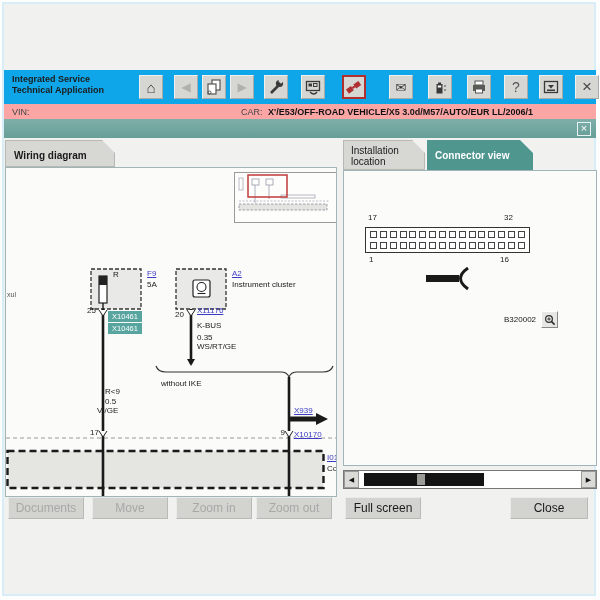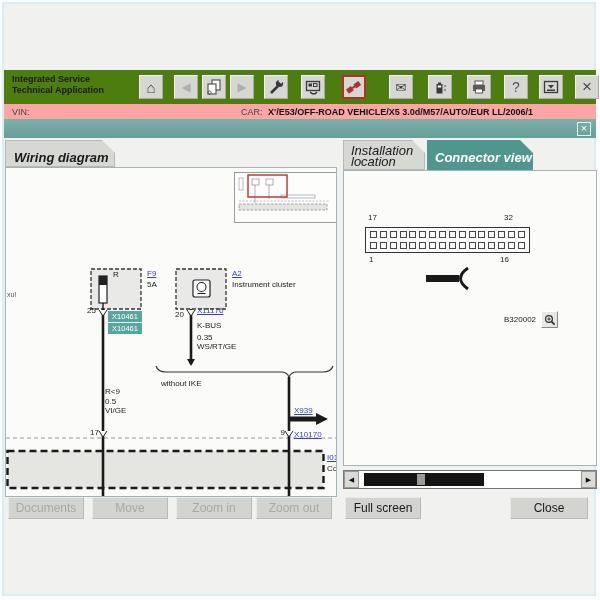--- a/index.html
+++ b/index.html
@@ -2,21 +2,21 @@
 <html><head>
 <meta charset="utf-8">
 <style>
   html,body{margin:0;padding:0;width:600px;height:600px;overflow:hidden;
     font-family:"Liberation Sans",sans-serif;background:#fdfdfd;}
   .screen{position:relative;width:600px;height:600px;}
   .app-bg{position:absolute;left:2px;top:2px;width:590px;height:590px;
     border:2px solid #d7edf7;background:#f1f1ef;}
   
   .toolbar{position:absolute;left:4px;top:70px;width:592px;height:34px;
-    background:#4d7c0f;border-bottom:1px solid #c2c2bf;}
+    background:#0ea5e9;border-bottom:1px solid #c2c2bf;}
   .app-title{position:absolute;left:8px;top:4px;font-size:9px;font-weight:bold;
     color:#1c1c1c;line-height:11px;white-space:pre;}
   .tbtn{position:absolute;top:5px;width:24px;height:24px;background:#d6d6d3;
     border:1px solid #aaa;border-top-color:#f0f0ee;border-left-color:#f0f0ee;
     display:flex;align-items:center;justify-content:center;box-sizing:border-box;
     font-size:12px;color:#3a3a3a;}
   .tbtn.disabled{color:#b0b0ad;}
   .tbtn.active-red{border:2px solid #b03030;}
   .tbtn svg{display:block;}
   
@@ -26,22 +26,22 @@
   .car-label{position:absolute;left:237px;top:3px;}
   .car-value{position:absolute;left:264px;top:3px;font-weight:bold;color:#111;}
   
   .dlg-title{position:absolute;left:4px;top:119px;width:592px;height:19px;
     background:linear-gradient(#7fafa9,#679e98);color:#fff;font-size:9.5px;}
   .dlg-title-text{position:absolute;left:8px;top:4px;}
   .dlg-close{position:absolute;right:5px;top:3px;width:12px;height:12px;
     border:1px solid #e8f2f1;color:#fff;font-size:11px;line-height:11px;
     text-align:center;cursor:default;}
   
-  .tab{position:absolute;box-sizing:border-box;font-size:13px;
-    clip-path:polygon(0 0,calc(100% - 13px) 0,100% 13px,100% 100%,0 100%);font-style:italic;}
+  .tab{position:absolute;box-sizing:border-box;font-size:10px;
+    clip-path:polygon(0 0,calc(100% - 13px) 0,100% 13px,100% 100%,0 100%);}
   .tab.gray{background:#d7d7d4;border:1px solid #b7b7b4;color:#1a1a1a;}
   .tab.teal{background:#4f968f;color:#fff;font-weight:bold;}
   .tab-wiring{left:5px;top:140px;width:110px;height:27px;font-weight:bold;}
   .tab-wiring span{position:absolute;left:8px;top:9px;}
   .tab-install{left:343px;top:140px;width:82px;height:30px;line-height:11px;}
   .tab-install span{position:absolute;left:7px;top:4px;width:60px;}
   .tab-connview{left:427px;top:140px;width:106px;height:30px;}
   .tab-connview span{position:absolute;left:8px;top:10px;}
   
   .canvas-left{position:absolute;left:5px;top:167px;width:332px;height:330px;
@@ -260,21 +260,21 @@
     <a class="link" style="left:226px;top:101px;">A2</a>
     <div class="lbl" style="left:226px;top:112px;">Instrument cluster</div>
     <div class="lbl right" style="left:158px;top:142px;width:20px;">20</div>
     <a class="link" style="left:191px;top:138px;">X11176</a>
     <div class="lbl" style="left:191px;top:153px;">K-BUS</div>
     <div class="lbl" style="left:191px;top:165px;">0.35</div>
     <div class="lbl" style="left:191px;top:174px;">WS/RT/GE</div>
 
     <div class="lbl" style="left:99px;top:219px;">R&lt;9</div>
     <div class="lbl" style="left:99px;top:229px;">0.5</div>
-    <div class="lbl" style="left:99px;top:238px;">VI/GE</div>
+    <div class="lbl" style="left:91px;top:238px;">VI/GE</div>
 
     <div class="lbl" style="left:155px;top:211px;">without IKE</div>
     <a class="link" style="left:288px;top:238px;">X939</a>
     <div class="lbl right" style="left:73px;top:260px;width:20px;">17</div>
     <div class="lbl right" style="left:259px;top:260px;width:20px;">9</div>
     <a class="link" style="left:288px;top:262px;">X10170</a>
 
     <a class="link" style="left:321px;top:285px;">I01</a>
     <div class="lbl" style="left:321px;top:296px;">Co</div>
   </div>

